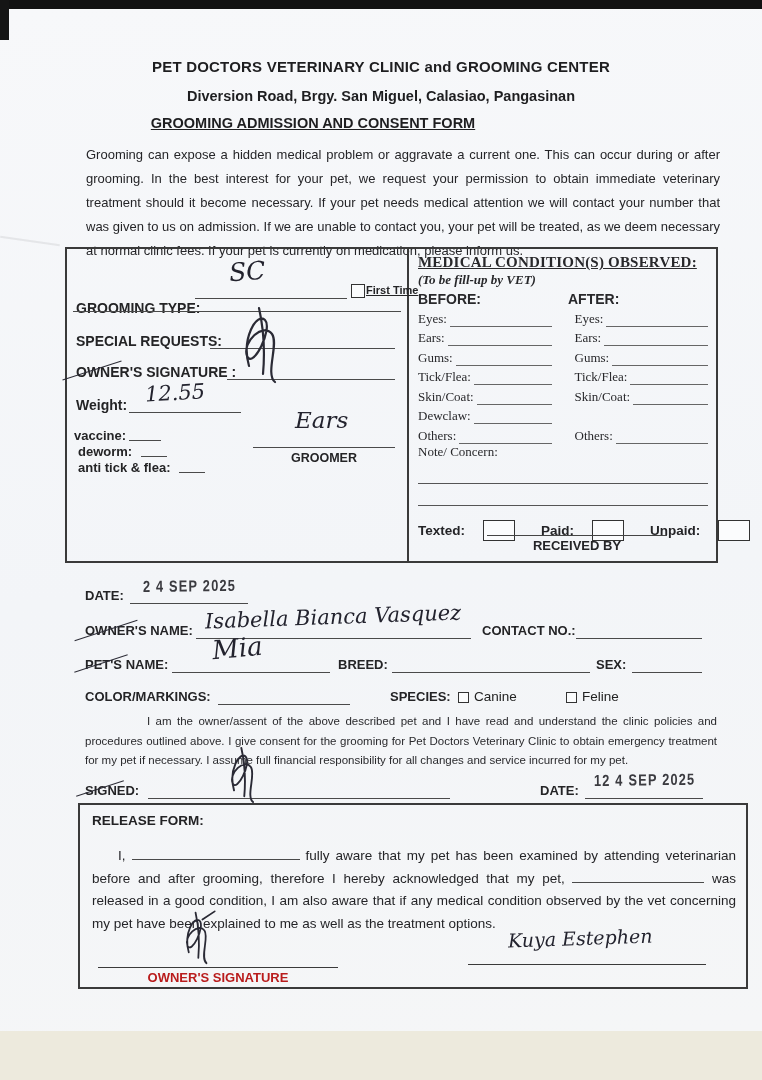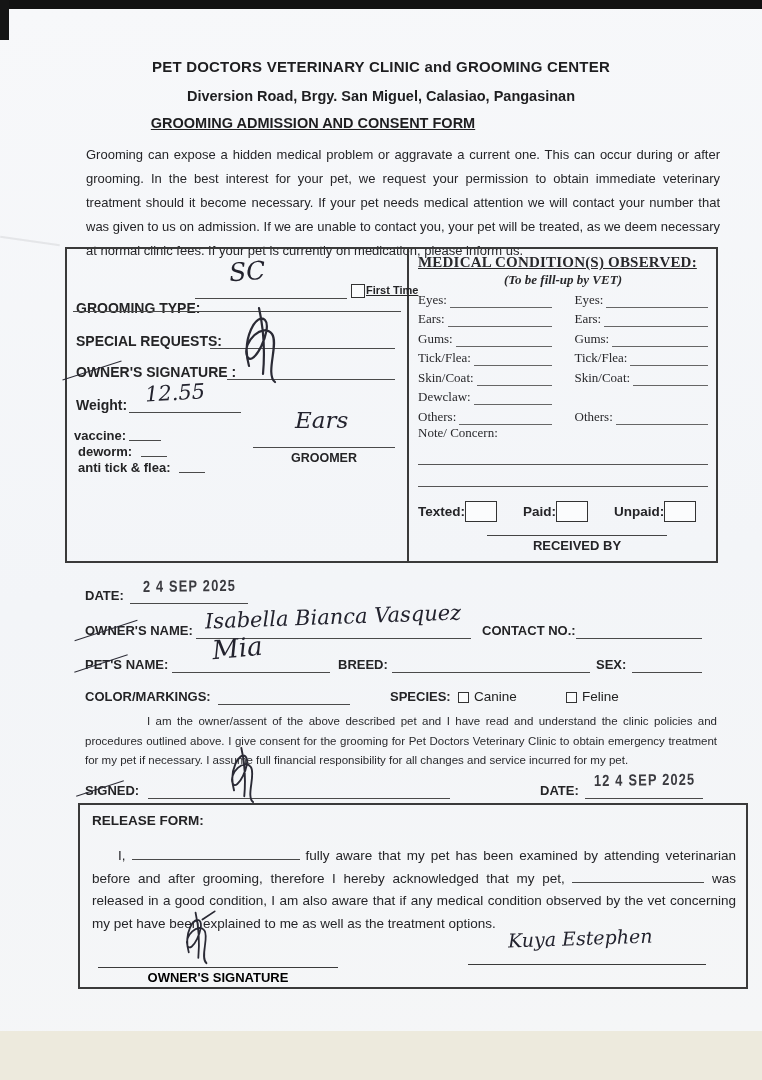--- a/index.html
+++ b/index.html
@@ -25,49 +25,49 @@
   .hand{font-family:"DejaVu Serif",serif;font-style:italic;color:#23232e;}
   .stamp{font-family:"Liberation Sans",sans-serif;font-weight:600;color:#3b3b40;
          letter-spacing:1.5px;display:inline-block;transform:scaleX(.8) rotate(-.6deg);transform-origin:left bottom;white-space:nowrap;}
   .cb{display:inline-block;width:12px;height:12px;border:1.6px solid #333;background:#fbfcfd;vertical-align:-2px;}
   .paybox{display:inline-block;width:30px;height:19px;border:1.6px solid #333;background:#fbfcfd;vertical-align:-5px;}
   .slash{position:absolute;border-top:1.6px solid #2c2c36;transform:rotate(-18deg);}
   
   .med{position:absolute;left:342px;top:0;width:307px;height:308px;padding:5px 8px 0 9px;box-sizing:border-box;
        font-family:"Liberation Serif",serif;color:#28282b;}
   .med-title{font-size:15px;font-weight:bold;text-decoration:underline;letter-spacing:.2px;}
-  .med-sub{font-size:13px;font-weight:bold;font-style:italic;margin-top:1px;text-align:center;}
+  .med-sub{font-size:13px;font-weight:bold;font-style:italic;margin-top:1px;}
   .med-cols{display:flex;font-family:"Liberation Sans",sans-serif;font-weight:bold;font-size:14px;margin-top:3px;}
   .med-cols .c1{width:150px;} .med-cols .c2{flex:1;}
   .mrow{display:flex;gap:23px;height:19.5px;font-size:13px;}
   .mcell{display:flex;flex:1;align-items:flex-end;}
   .mcell .fl{flex:1;border-bottom:1px solid #666;height:15px;margin-left:3px;}
   .mcell.empty .fl{border-bottom:none;}
   .noteline{border-bottom:1px solid #555;height:21px;}
   .payrow{display:flex;gap:26px;margin-top:14px;font-family:"Liberation Sans",sans-serif;
           font-weight:bold;font-size:13.5px;align-items:center;color:#242427;}
-  .payrow>span{display:flex;align-items:center;gap:0;}
+  .payrow>span{display:flex;align-items:center;gap:18px;}
   .received{position:absolute;left:420px;top:272px;width:180px;text-align:center;
             font-family:"Liberation Sans",sans-serif;}
   .received .rline{border-bottom:1.2px solid #444;height:14px;}
   .received .rlab{font-weight:bold;font-size:13px;margin-top:2px;color:#242427;}
   
   .row{position:absolute;font-size:13px;}
   .sig-svg{position:absolute;}
   .consent{position:absolute;left:85px;top:712px;width:632px;font-size:11.5px;line-height:19.5px;
            text-align:justify;text-indent:62px;color:#2a2a2d;}
   
   .relbox{position:absolute;left:78px;top:803px;width:670px;height:186px;border:2px solid #3a3a3a;box-sizing:border-box;}
   .rel-title{position:absolute;left:12px;top:8px;font-size:13.5px;font-weight:bold;color:#232325;}
   .rel-para{position:absolute;left:12px;top:40px;width:644px;font-size:13.5px;line-height:22.5px;
             text-align:justify;color:#252528;}
   .rel-sig-left{position:absolute;left:18px;top:152px;width:240px;text-align:center;}
   .rel-sig-right{position:absolute;left:388px;top:149px;width:238px;text-align:center;}
   .sigline{border-bottom:1.4px solid #3a3a3a;height:10px;}
-  .siglab{font-weight:bold;font-size:13px;margin-top:2px;color:#000000;}
+  .siglab{font-weight:bold;font-size:13px;margin-top:2px;color:#b91c1c;}
   .scan-bottom{position:absolute;left:0;top:1031px;width:762px;height:49px;background:#edeadd;}
   .crease{position:absolute;left:0;top:240px;width:60px;height:2px;background:rgba(180,180,185,.25);transform:rotate(8deg);}
 </style>
 </head>
 <body>
 
 <div class="screen">
   <div class="paper"></div>
   <div class="scan-topbar"></div>
   <div class="scan-corner"></div>
@@ -110,20 +110,24 @@
     <span class="lbl" style="position:absolute;left:11px;top:211px;font-size:13px;">anti tick &amp; flea:</span>
     <span class="bl" style="position:absolute;left:112px;top:211px;width:26px;"></span>
 
     <span class="hand" style="position:absolute;left:228px;top:158px;font-size:23px;">Ears</span>
     <div class="line" style="left:186px;top:198px;width:142px;"></div>
     <div class="lbl center" style="position:absolute;left:186px;top:202px;width:142px;font-size:12.5px;">GROOMER</div>
 
     <div class="med">
       <div class="med-title">MEDICAL CONDITION(S) OBSERVED:</div>
       <div class="med-sub">(To be fill-up by VET)</div>
+      <div class="med-cols">
+        <span class="c1">BEFORE:</span>
+        <span class="c2">AFTER:</span>
+      </div>
       <div class="mrow">
         <span class="mcell">
             <span>Eyes:</span>
             <span class="fl"></span>
           </span>
         <span class="mcell">
             <span>Eyes:</span>
             <span class="fl"></span>
           </span>
       </div>

